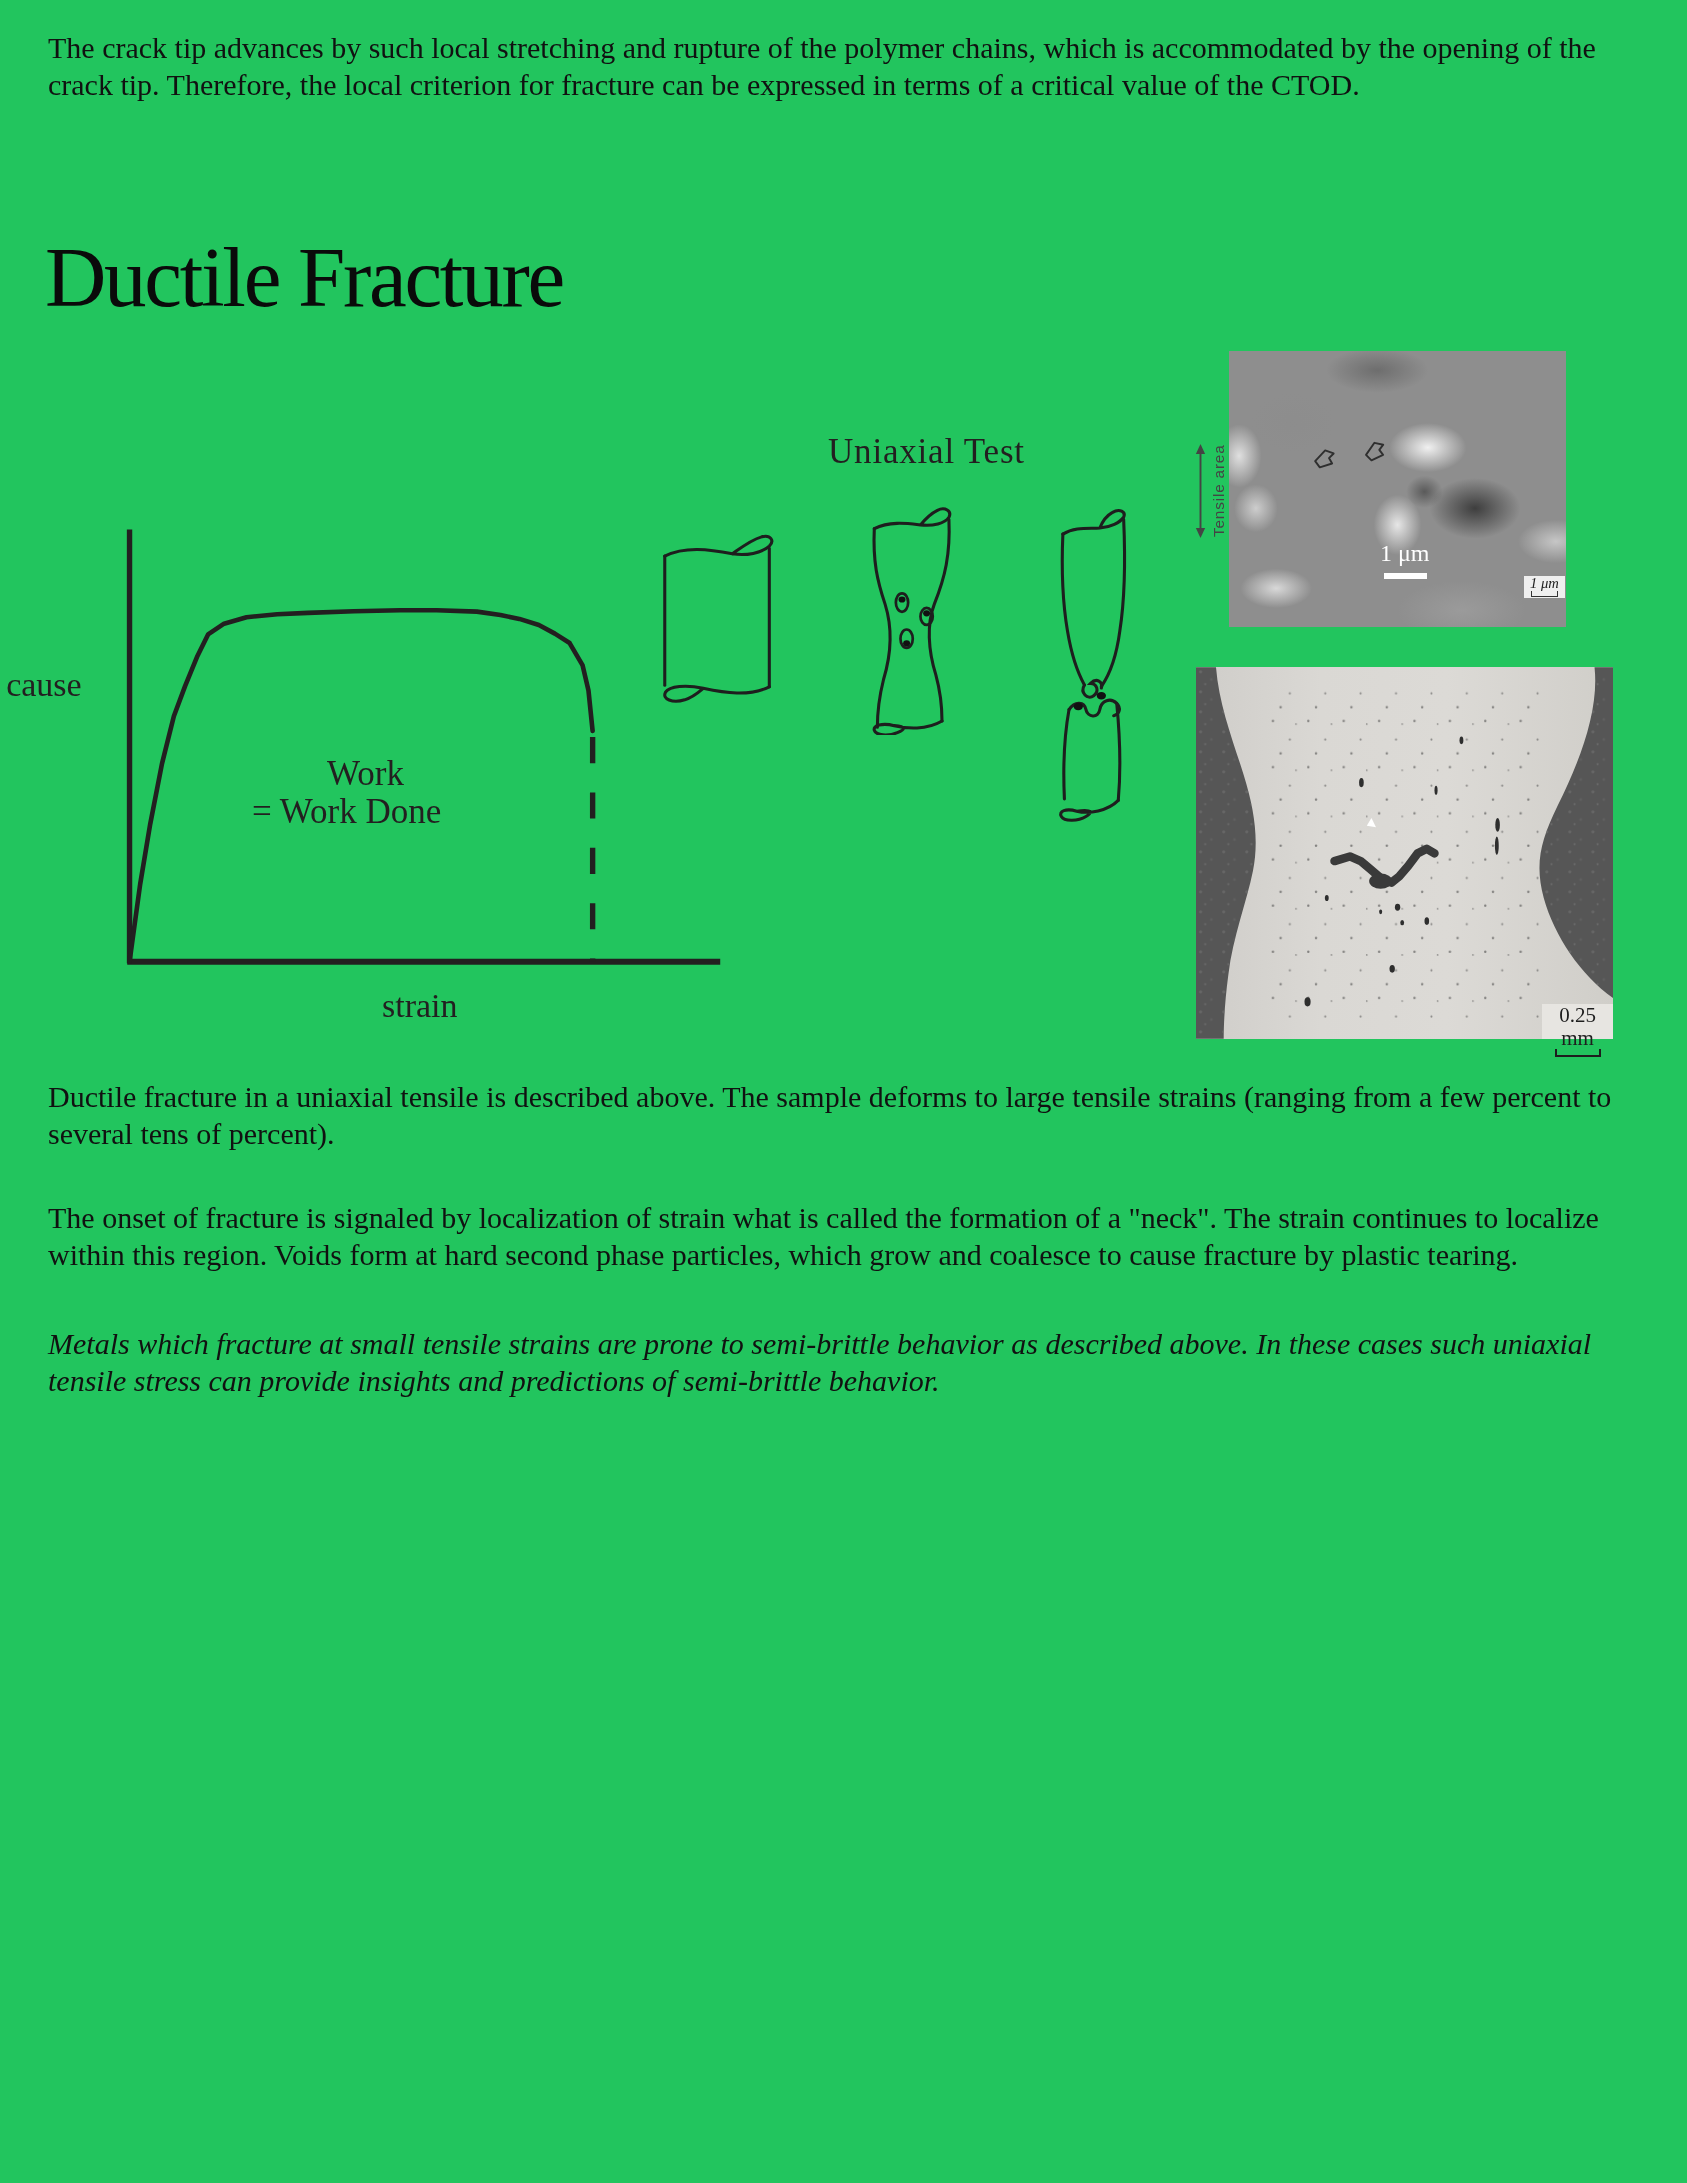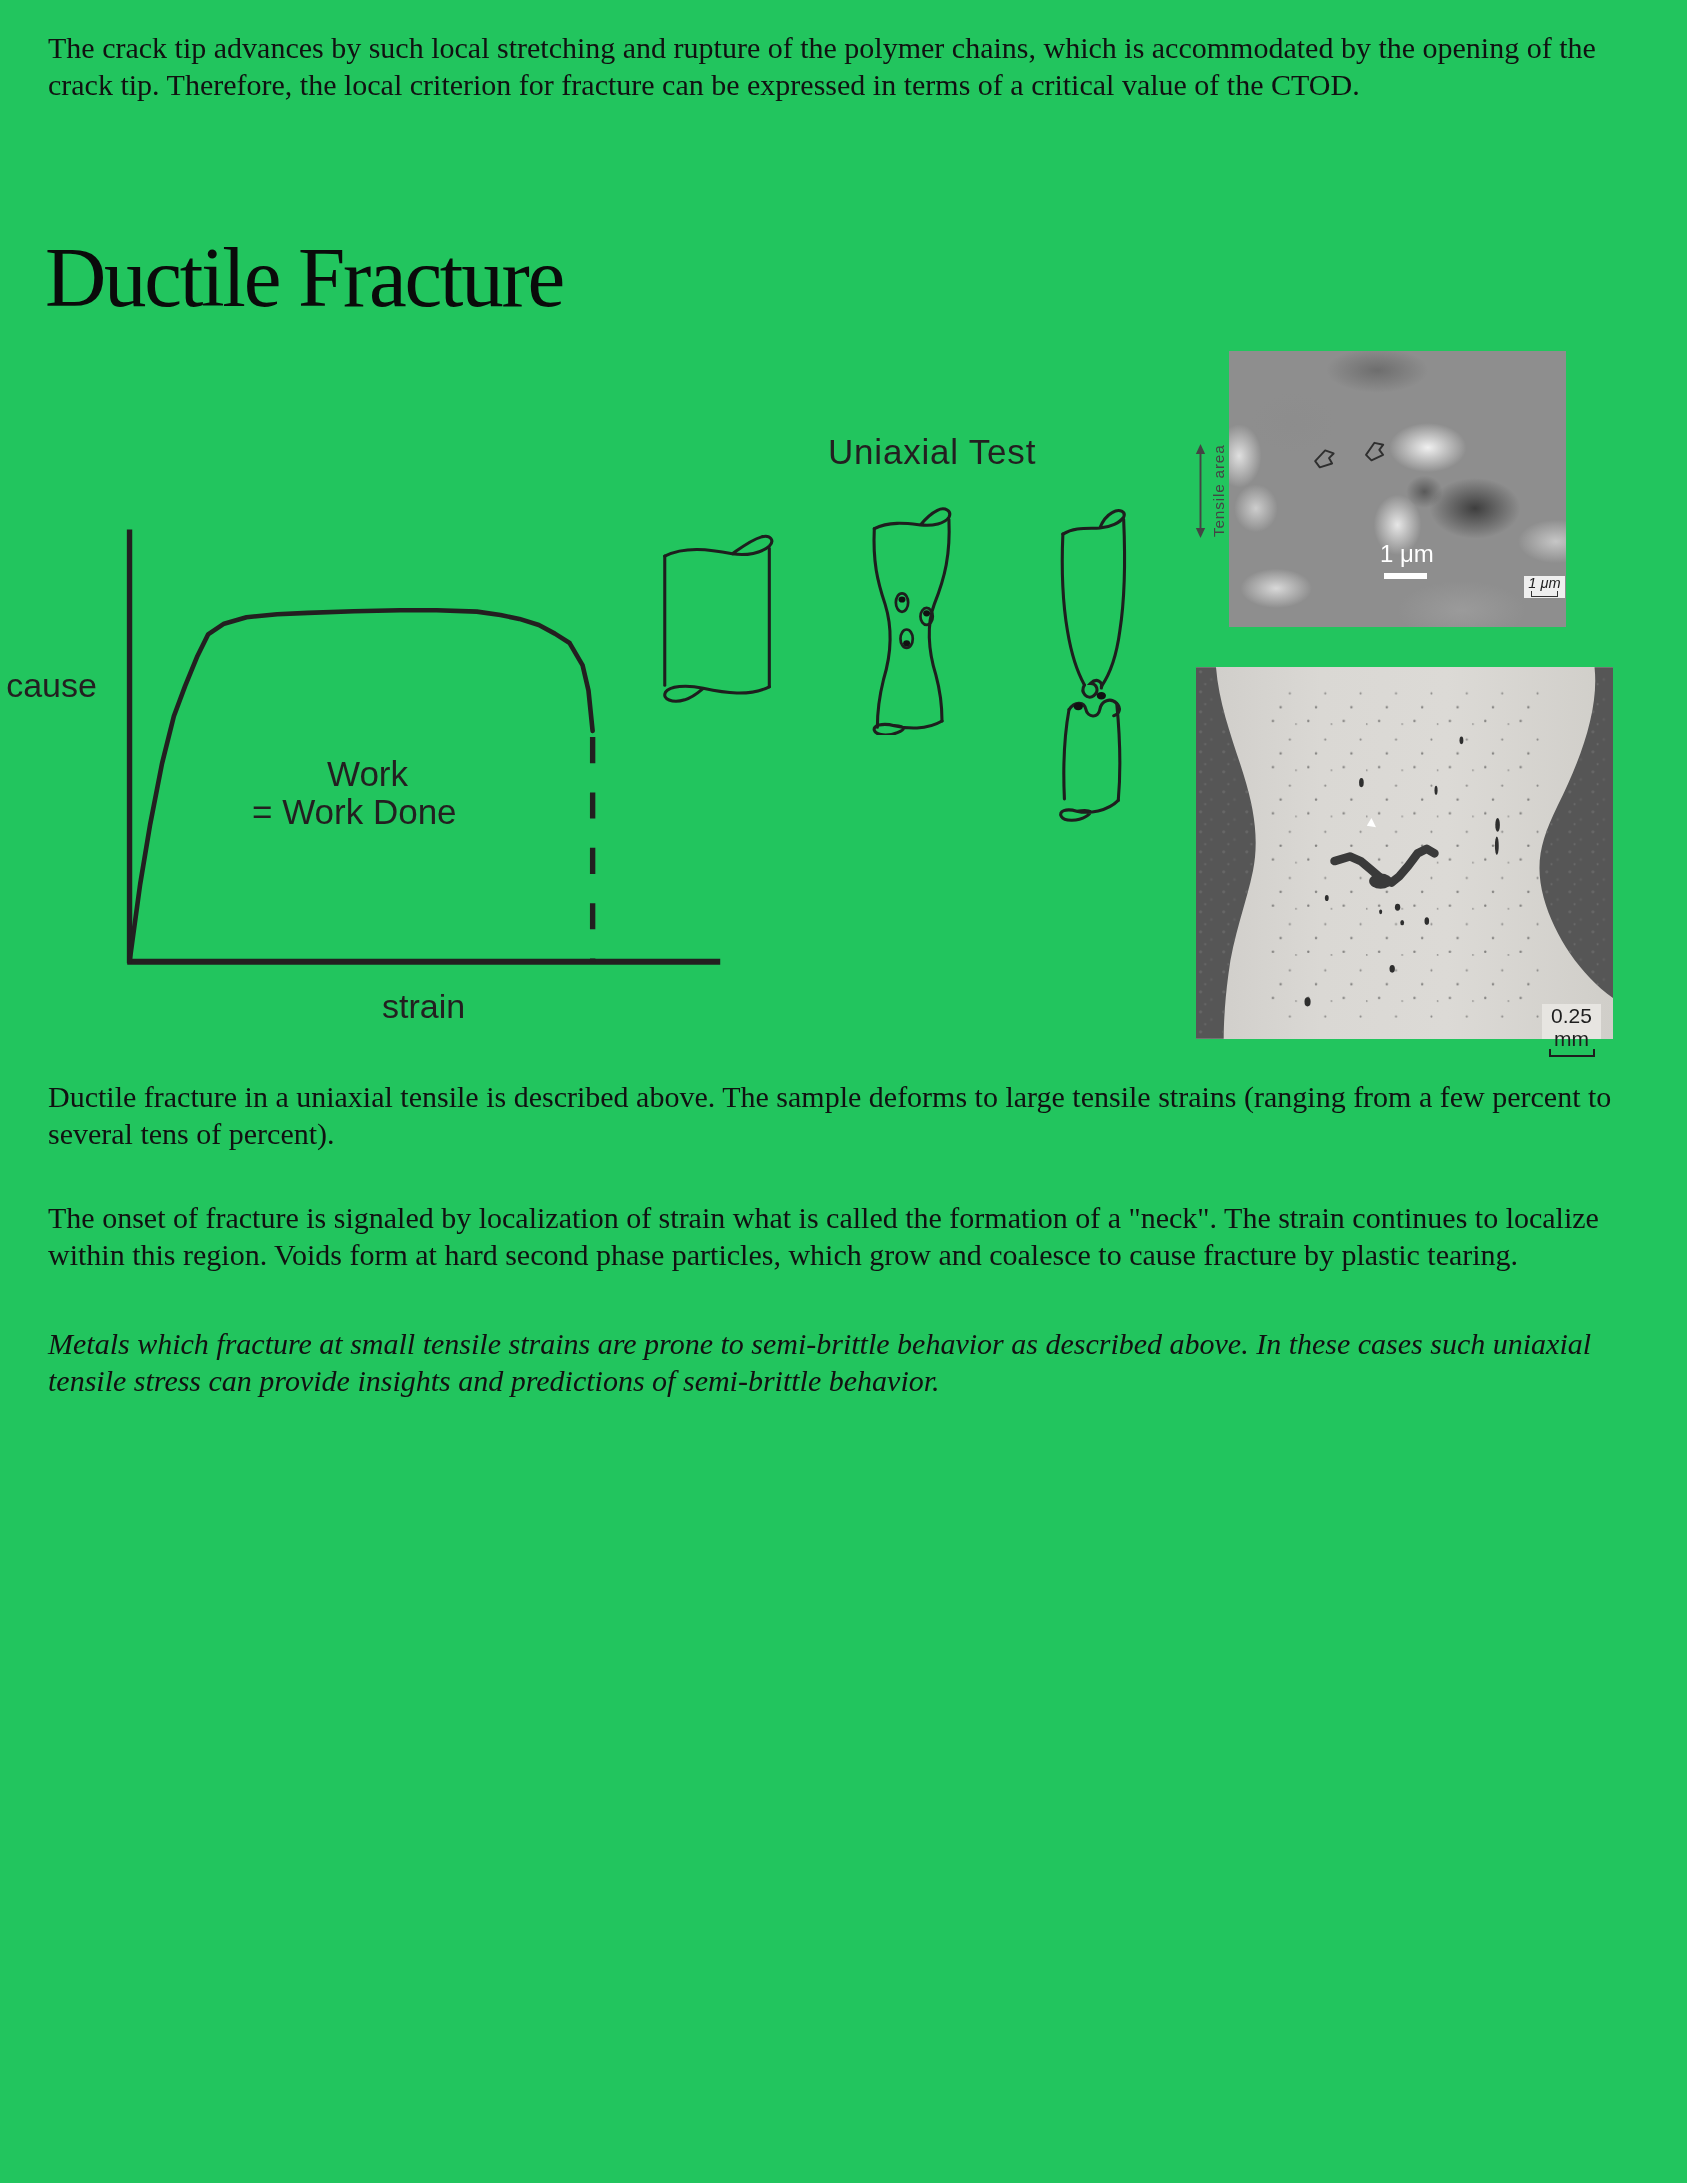--- a/index.html
+++ b/index.html
@@ -2,21 +2,21 @@
 <html style="font-size:12.3px"><head>
 <meta charset="utf-8">
 <style>
   html,body{margin:0;padding:0;background:#ffffff;}
   .page{position:relative;width:1687px;height:2183px;background:#22c55e;overflow:hidden;
         font-family:"Liberation Serif",serif;color:#111;}
   .abs{position:absolute;}
   .serif-par{font-size:30px;line-height:37px;width:1604px;left:48px;}
   .title{left:45px;top:171px;font-size:85px;letter-spacing:-2.3px;font-weight:normal;
          font-family:"Liberation Serif",serif;color:#0a0a0a;white-space:nowrap;}
-  .sans{font-family:Liberation Sans, sans-serif;color:#231f20;}
+  .sans{font-family:Liberation Serif, serif;color:#231f20;}
   .plot-label{font-size:34px;}
   .uniax{left:828px;top:432px;font-size:35px;letter-spacing:0.8px;}
   .stress{left:6.2px;top:666px;}
   .strain{left:382px;top:987px;}
   .area1{left:327px;top:754px;font-size:35px;}
   .area2{left:252px;top:792px;font-size:35px;}
   svg{display:block;}
   .tensile-label{left:1209px;top:444px;height:94px;width:20px;font-size:15.4px;letter-spacing:0.8px;
       color:#444;writing-mode:vertical-rl;transform:rotate(180deg);
       font-family:"Liberation Sans",sans-serif;line-height:20px;text-align:center;}
@@ -36,21 +36,21 @@
       radial-gradient(ellipse 92px 42px at 69% 94%, rgba(165,165,165,.55), rgba(165,165,165,0) 70%);}
   .sem-scale-text{left:151px;top:189px;font-size:24px;color:#ffffff;}
   .sem-scale-bar{left:155px;top:222px;width:43px;height:6.2px;background:#ffffff;}
   .sem-corner-box{left:295px;top:225px;width:41px;height:22px;background:#efefef;text-align:center;}
   .sem-corner-text{font-size:14.6px;color:#222;line-height:15.4px;font-style:italic;}
   .sem-corner-bracket{width:24.6px;height:4.6px;margin:0 auto;border-left:1.5px solid #333;
       border-right:1.5px solid #333;border-bottom:1.5px solid #333;}
   
   .optical{left:1196px;top:667px;width:417px;height:372px;
     background:linear-gradient(90deg,#cfcdc9,#dad8d4 30%,#dcdad6 60%,#d0cec9);}
-  .opt-scale-box{left:346px;top:337px;width:59px;height:35px;background:#e7e5e1;text-align:center;}
+  .opt-scale-box{left:346px;top:337px;width:71px;height:35px;background:#e7e5e1;text-align:center;}
   .opt-scale-text{font-size:21px;color:#1e1e1e;line-height:23px;letter-spacing:0px;}
   .opt-scale-bracket{width:42px;height:6.2px;margin:-0.8px auto 0;border-left:2.3px solid #1e1e1e;
       border-right:2.3px solid #1e1e1e;border-bottom:2.3px solid #1e1e1e;}
   .p1{top:1078px;}
   .p2{top:1199px;}
   .p3{top:1325px;font-style:italic;}
 </style>
 </head>
 <body>
 

